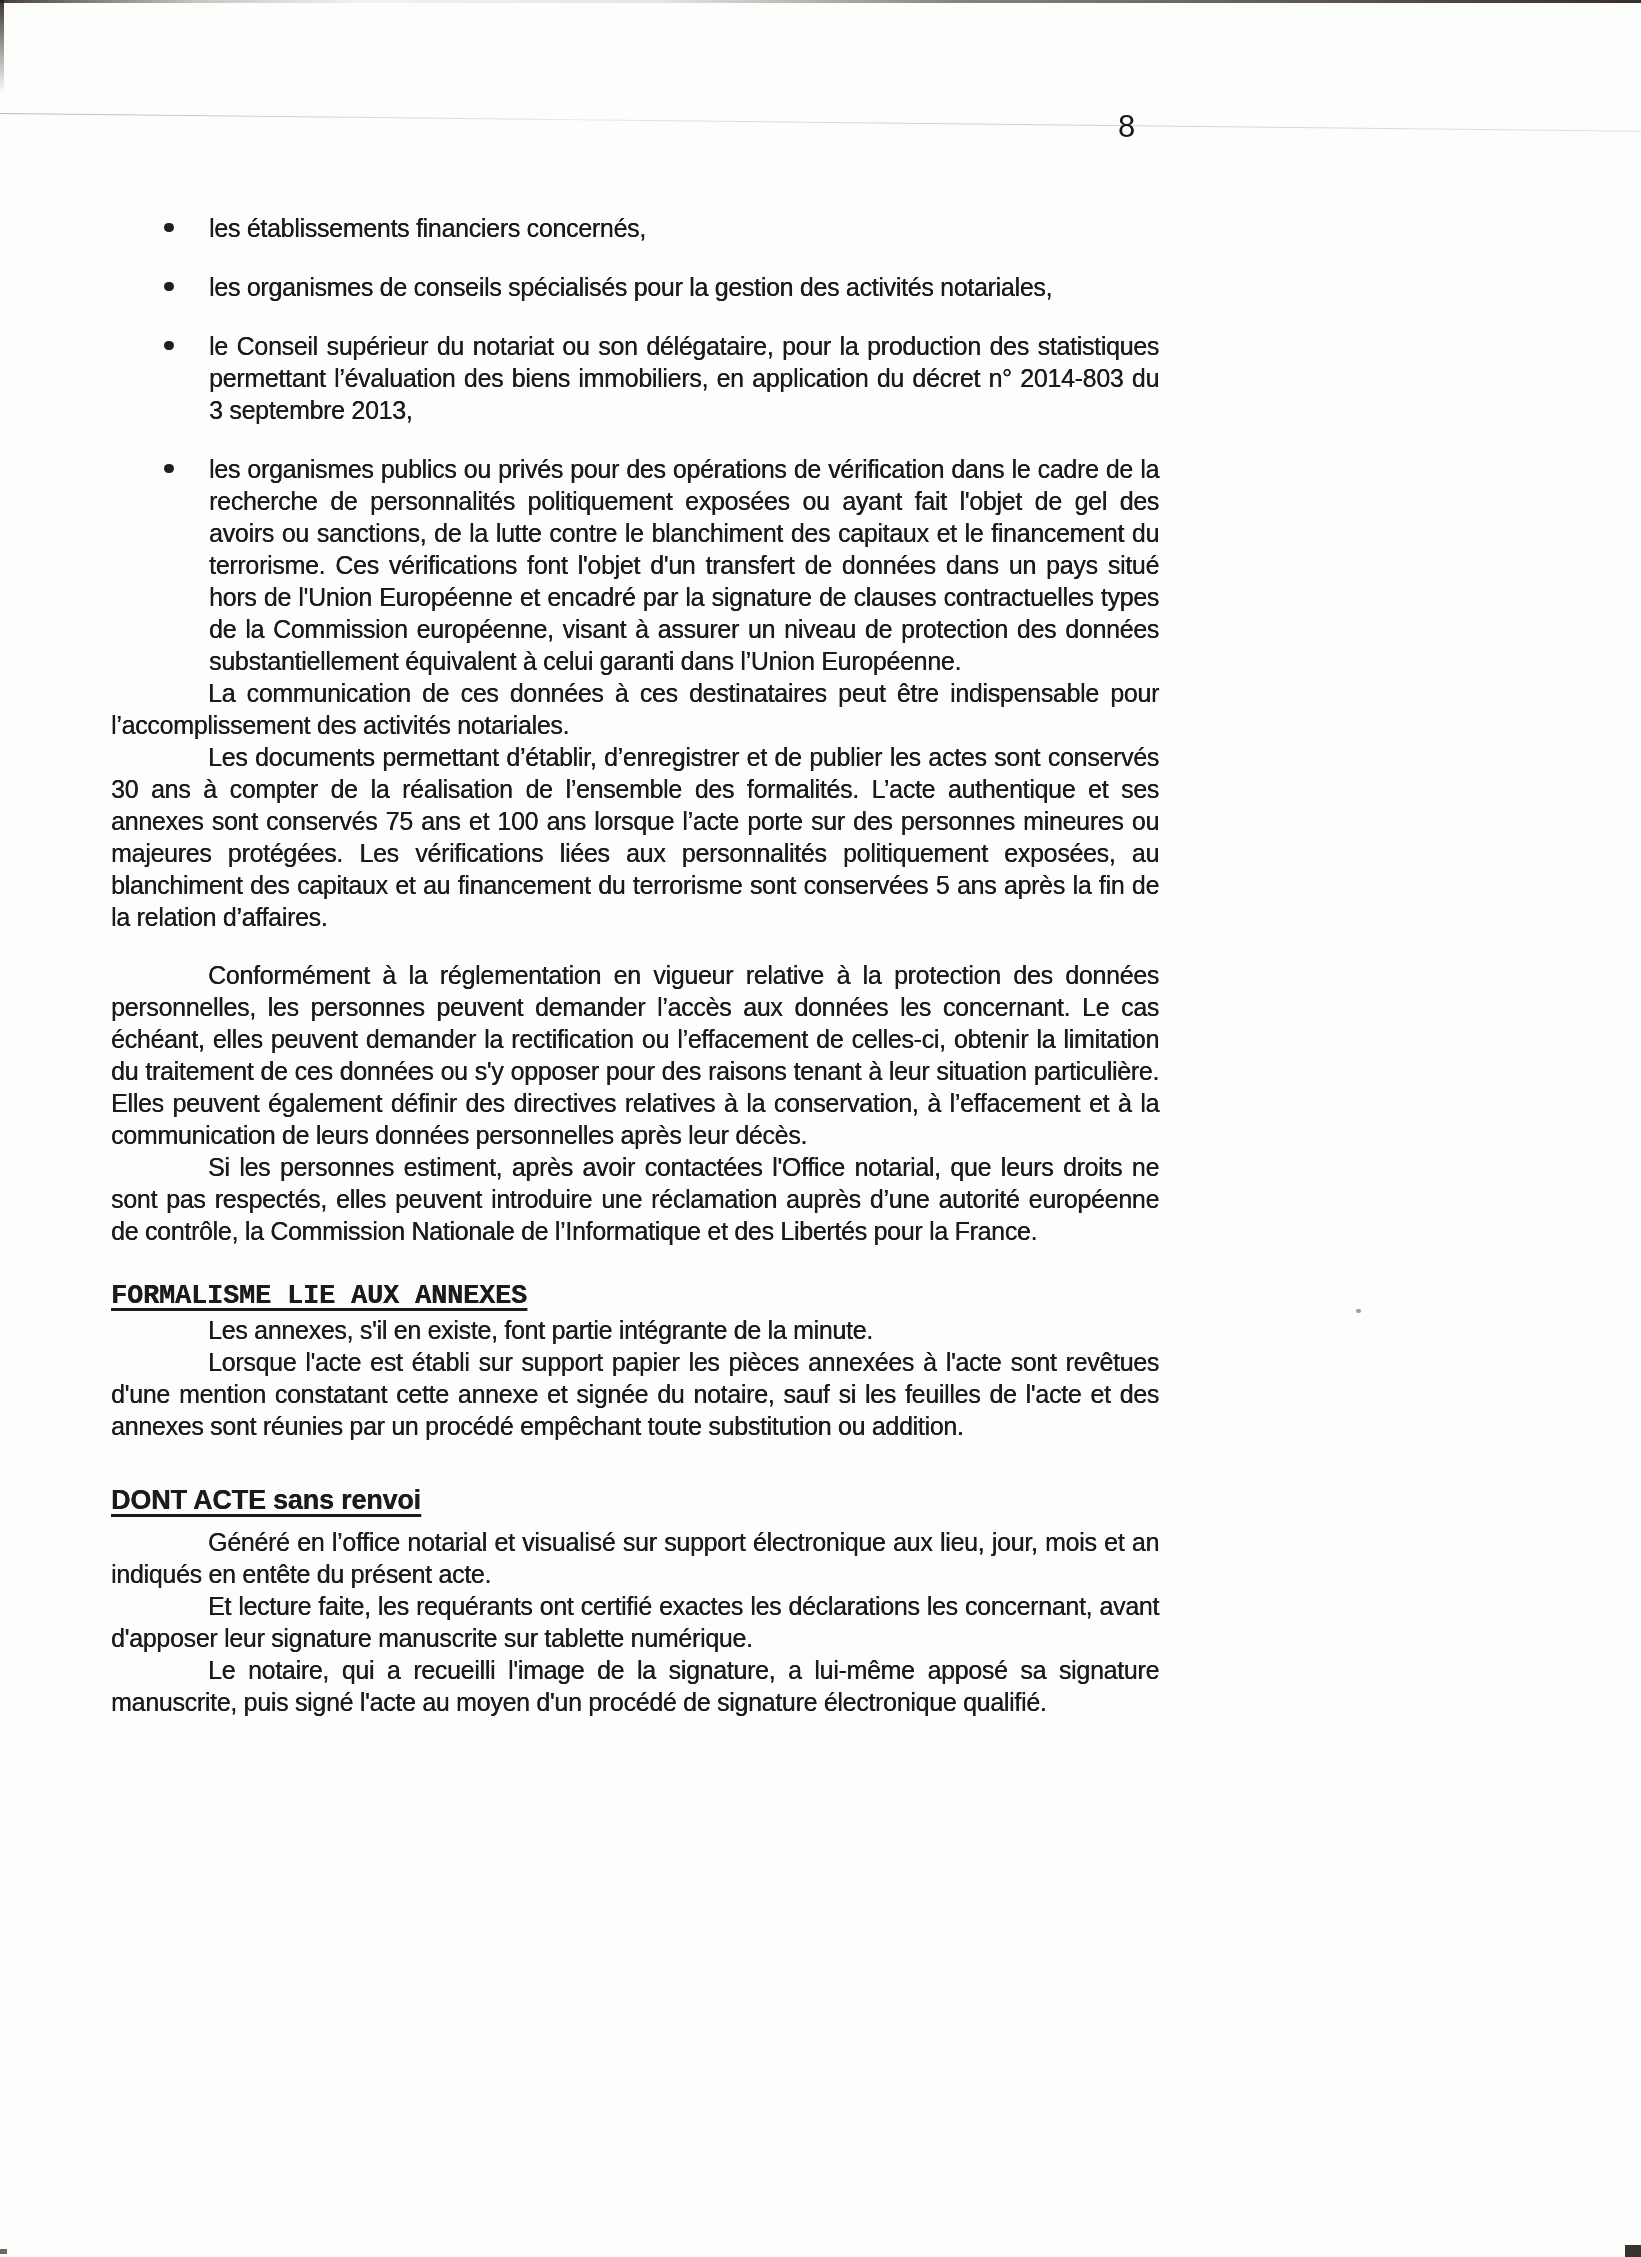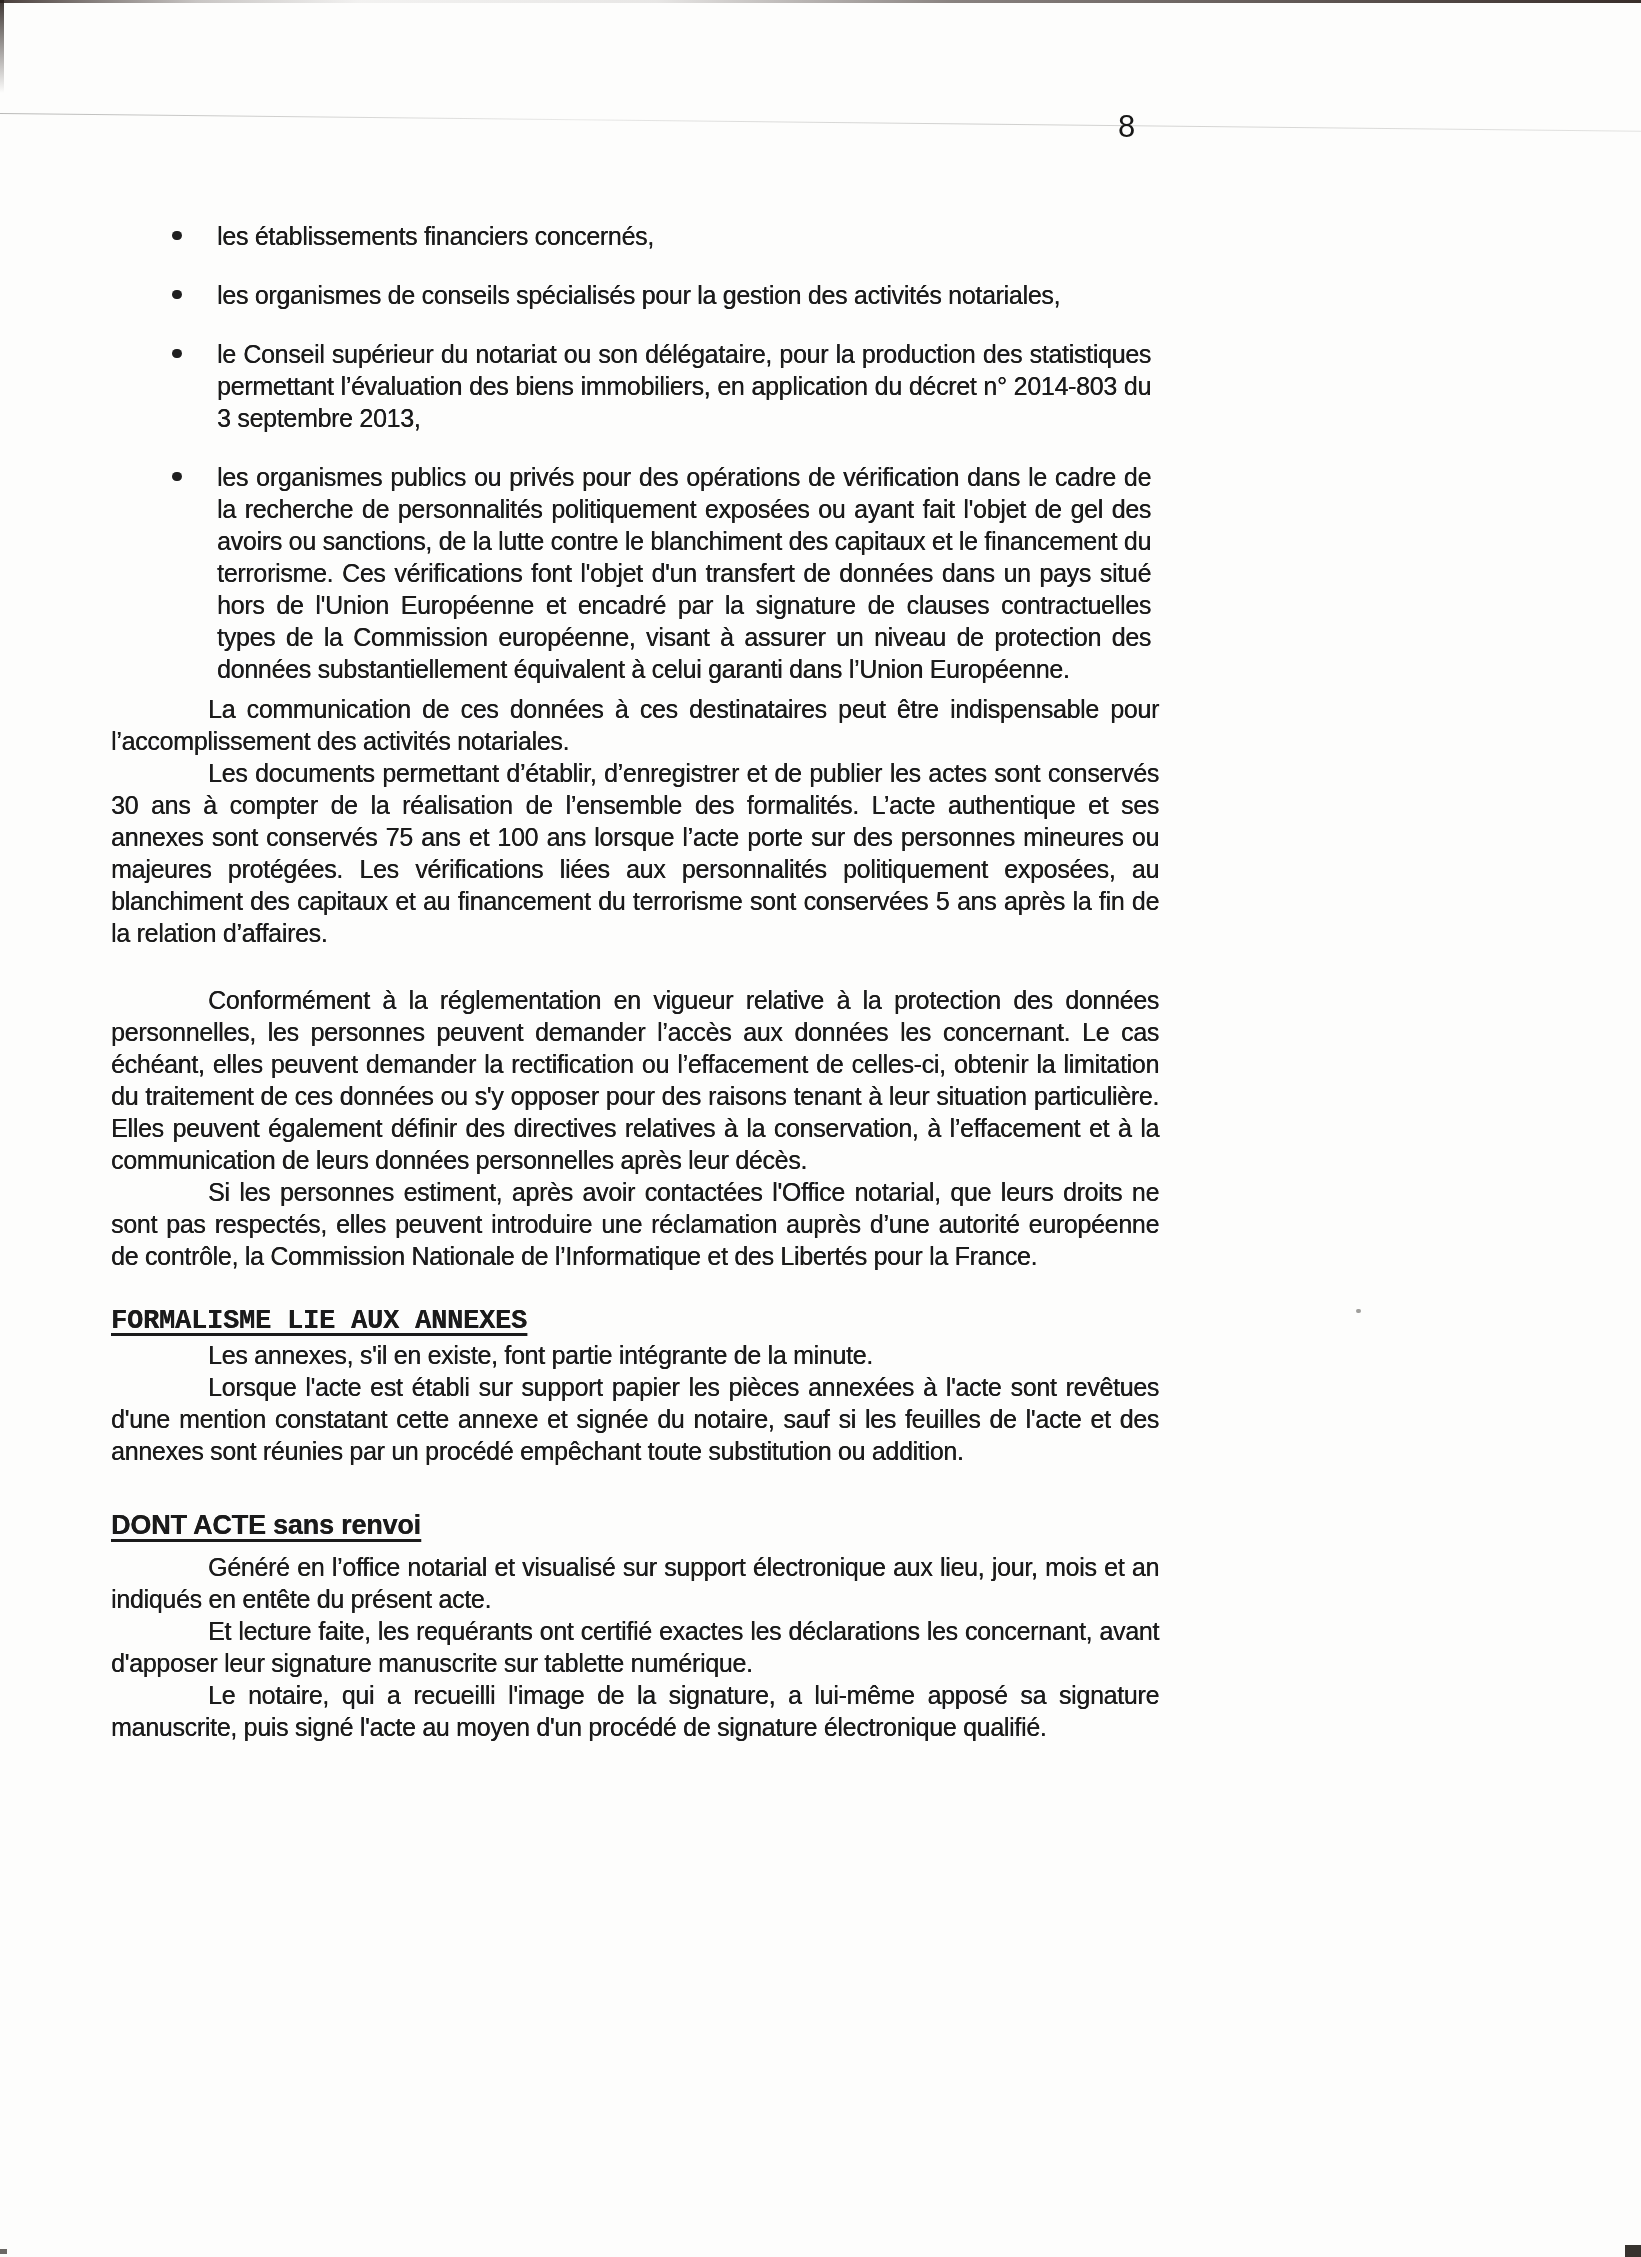--- a/index.html
+++ b/index.html
@@ -47,35 +47,35 @@
   
   .page-number {
     position: absolute; left: 1118px; top: 108px;
     font-size: 31px; line-height: 37px; color: #171717;
   }
   .content {
     position: absolute; left: 111px; top: 212px; width: 1048px;
     font-size: 25px; line-height: 32px; letter-spacing: -0.3px;
     text-shadow: 0.3px 0 0 currentColor;
   }
-  .bullets { list-style: none; margin: 8px; padding: 0; }
+  .bullets { list-style: none; margin: 0; padding: 0; }
   .bullets li {
     position: relative; padding-left: 98px;
     text-align: justify;
   }
   .bullets li + li { margin-top: 27px; }
   .bullet-dot {
     position: absolute; left: 53px; top: 10.6px;
     width: 9.7px; height: 9.7px; border-radius: 50%;
     background: #1f1f1f;
   }
   p.para { margin: 0; text-indent: 97px; text-align: justify; }
   .para-communication { margin-top: 13.5px; }
   .para-retention     { margin-top: 29px; }
-  .block-rights       { margin-top: 35px; }
+  .block-rights       { margin-top: 26px; }
   .heading {
     font-weight: bold; font-size: 27px; line-height: 35px;
     letter-spacing: -0.2px;
     text-decoration: underline;
     text-decoration-thickness: 2.9px;
     text-underline-offset: 4.8px;
     margin: 0;
   }
   .heading-annexes   { margin-top: 32px; margin-bottom: 0; text-align: left; font-family: Liberation Mono, monospace; }
   .heading-dont-acte { margin-top: 41px; margin-bottom: 7.7px; text-align: left; }

